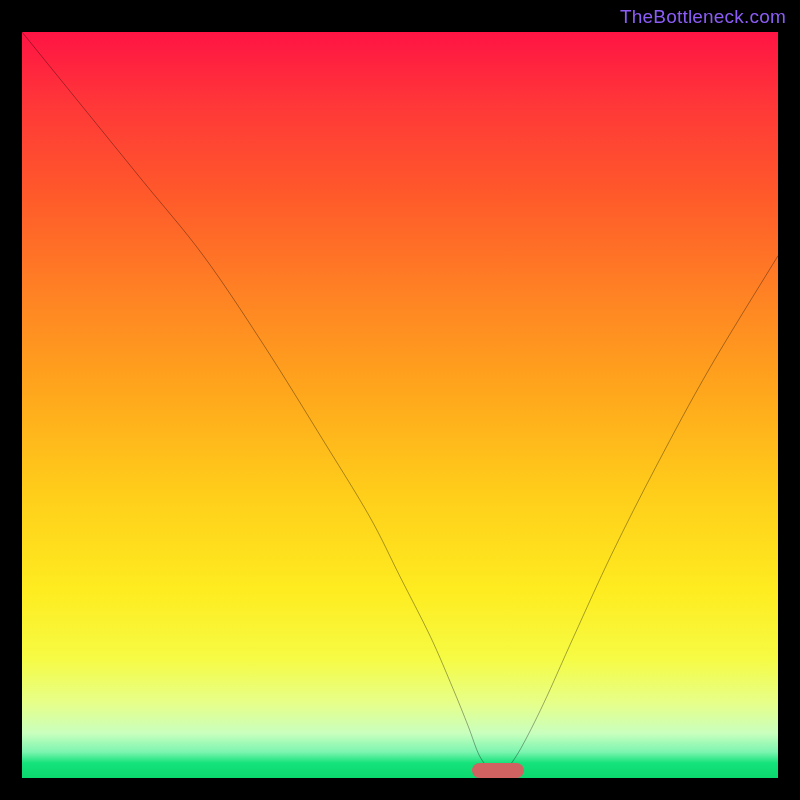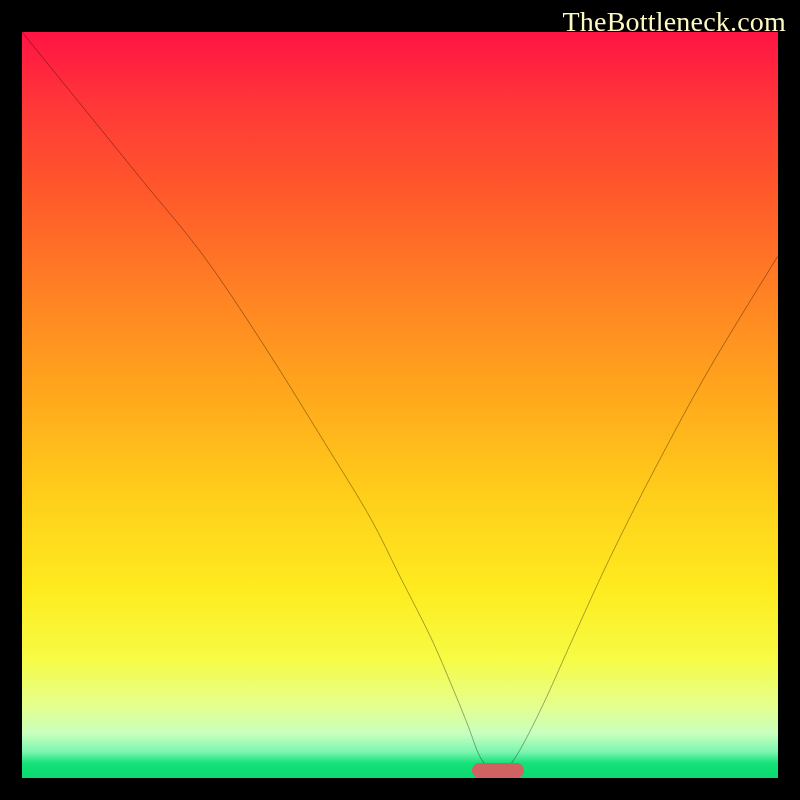--- a/index.html
+++ b/index.html
@@ -14,26 +14,25 @@
   .frame {
     position: relative;
     width: 800px;
     height: 800px;
     background: #000;
   }
   .watermark {
     position: absolute;
     top: 6px;
     right: 14px;
-    color: #fef9c3;
-    font-size: 28px;
+    color: #8b5cf6;
+    font-size: 19px;
     font-weight: 500;
     letter-spacing: 0.2px;
     z-index: 10;
-    font-family: Liberation Serif, serif;
   }
   .plot {
     position: absolute;
     left: 22px;
     top: 32px;
     width: 756px;
     height: 746px;
     background: linear-gradient(to bottom,
       #ff1444 0%,
       #ff3838 10%,

